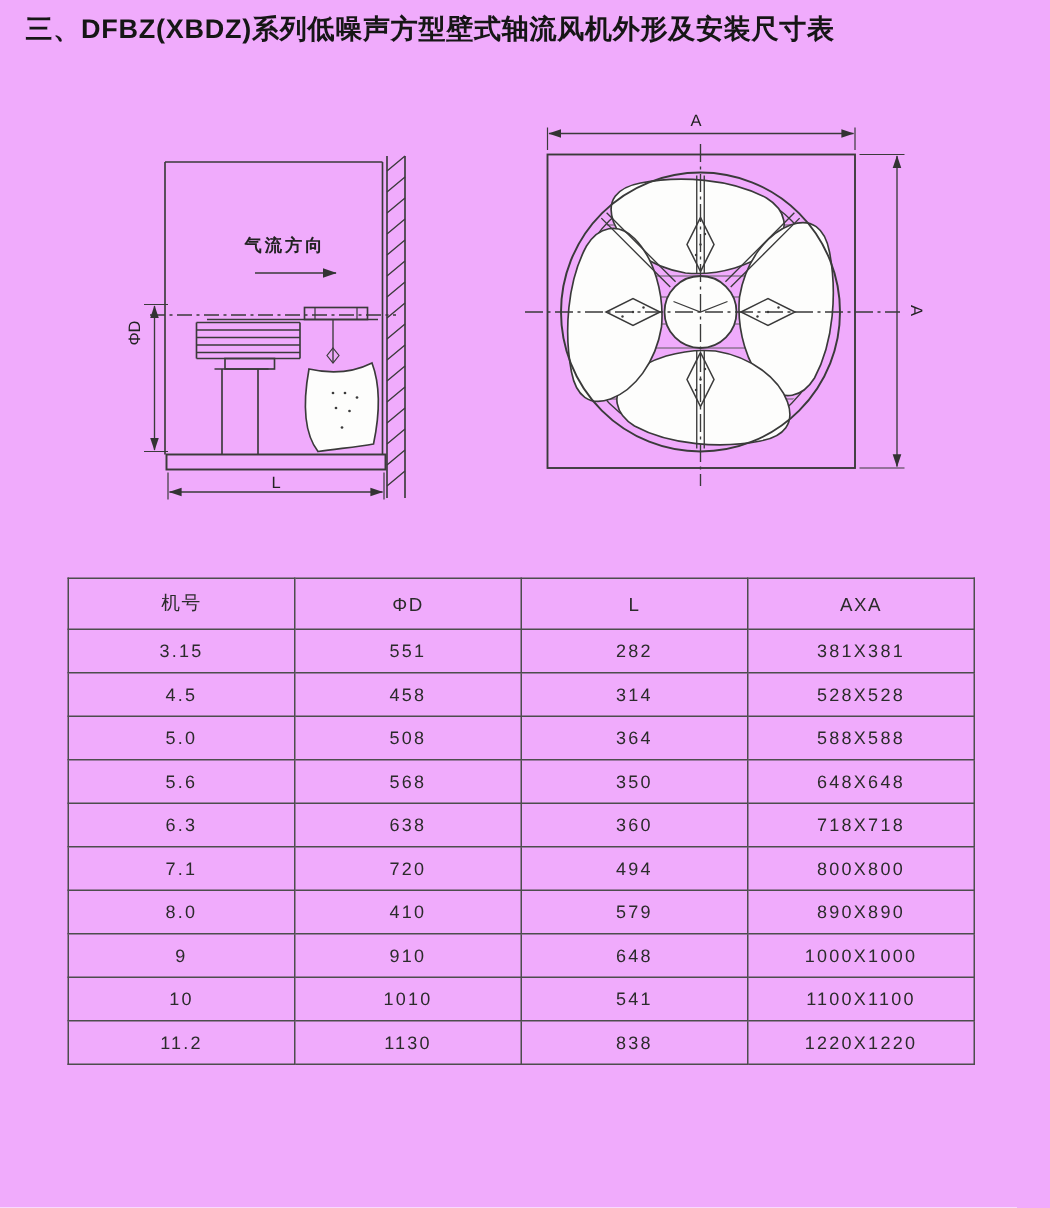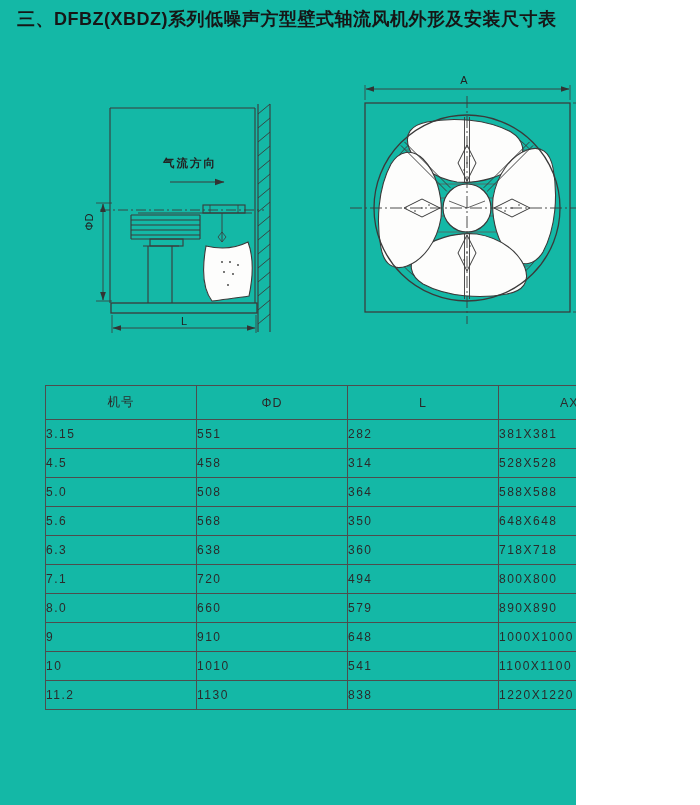--- a/index.html
+++ b/index.html
@@ -1,30 +1,30 @@
 <!DOCTYPE html>
 <html><head>
 <meta charset="utf-8">
 <style>
   html,body{margin:0;padding:0;background:#ffffff;}
   .page{
-    position:relative;width:576px;height:805px;background:#14b8a6;
+    position:relative;width:700px;height:805px;background:#f0abfc;
     font-family:"Liberation Sans","DejaVu Sans",sans-serif;color:#1f1f1f;overflow:hidden;
   }
   .title{
     position:absolute;left:17px;top:7px;margin:0;
     font-size:18px;font-weight:bold;letter-spacing:0.5px;color:#161616;
     white-space:nowrap;
   }
   .drawings{position:absolute;left:0;top:28px;}
   .drawings text{font-family:"Liberation Sans","DejaVu Sans",sans-serif;fill:#222;}
   .dim-table{
     position:absolute;left:45px;top:385px;width:605px;
     border-collapse:collapse;table-layout:fixed;
-    font-size:12px;color:#2b2b2b;
+    font-size:12px;text-align:center;color:#2b2b2b;
   }
   .dim-table th,.dim-table td{border:1px solid #4d4d4d;padding:0;}
   .dim-table th{height:33px;font-weight:normal;font-size:12.5px;letter-spacing:1px;}
   .dim-table td{height:28px;letter-spacing:1.5px;}
 </style>
 </head>
 <body>
 
 <div class="page">
 
@@ -229,21 +229,21 @@
         <td>718X718</td>
       </tr>
       <tr>
         <td>7.1</td>
         <td>720</td>
         <td>494</td>
         <td>800X800</td>
       </tr>
       <tr>
         <td>8.0</td>
-        <td>660</td>
+        <td>410</td>
         <td>579</td>
         <td>890X890</td>
       </tr>
       <tr>
         <td>9</td>
         <td>910</td>
         <td>648</td>
         <td>1000X1000</td>
       </tr>
       <tr>

